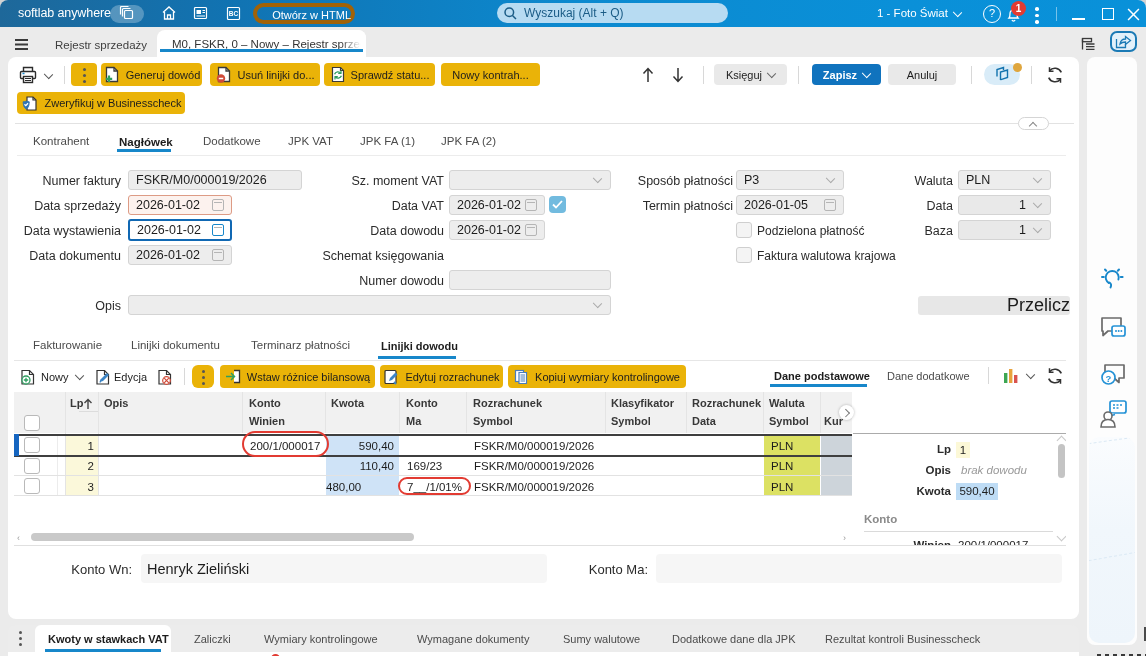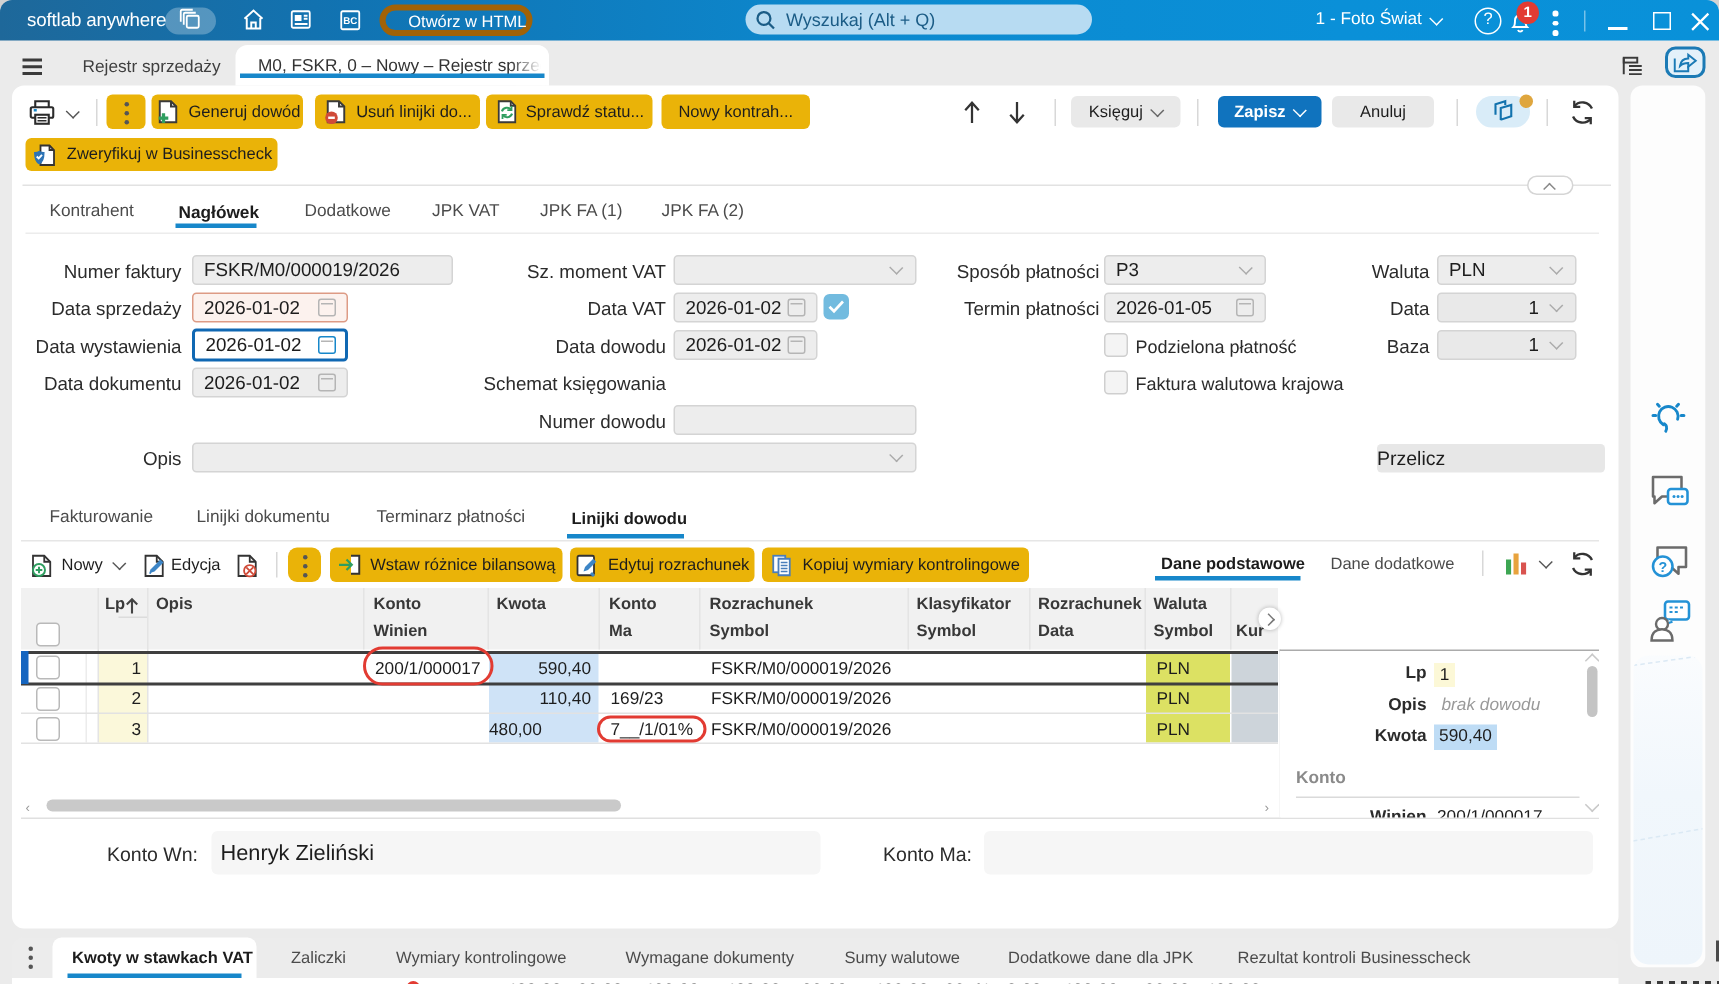--- a/index.html
+++ b/index.html
@@ -217,21 +217,21 @@
 <div class="inp" style="left:958px;top:220px;width:93px;background:#e9e9e9;justify-content:flex-end;padding-right:24px">1<span class="car" style="position:absolute;right:9px;border-color:#aaa"></span></div>
 <div class="cb" style="left:736px;top:222px;background:#f4f4f4;border-color:#cfcfcf"></div>
 <div class="abs" style="left:757px;top:224px;font-size:12px;color:#2b2b2b">Podzielona płatność</div>
 <div class="inp" style="left:128px;top:245px;width:104px">2026-01-02<div class="cal" style="right:7px;top:3px"></div></div>
 <div class="cb" style="left:736px;top:247px;background:#f4f4f4;border-color:#cfcfcf"></div>
 <div class="abs" style="left:757px;top:249px;font-size:12px;color:#2b2b2b">Faktura walutowa krajowa</div>
 <div class="inp" style="left:449px;top:270px;width:162px"></div>
 <div class="inp" style="left:128px;top:295px;width:483px">
       <span class="car" style="position:absolute;right:9px;border-color:#aaa"></span>
     </div>
-<div class="abs" style="left:918px;top:296px;width:152px;height:19px;background:#e7e7e7;border-radius:3px;font-size:13px;color:#1d1d1d;text-align:left;line-height:19px">Przelicz</div>
+<div class="abs" style="left:918px;top:296px;width:152px;height:19px;background:#e7e7e7;border-radius:3px;font-size:18px;color:#1d1d1d;text-align:right;line-height:19px">Przelicz</div>
 
 <div class="tabt" style="left:33px;top:339px">Fakturowanie</div>
 <div class="tabt" style="left:131px;top:339px">Linijki dokumentu</div>
 <div class="tabt" style="left:251px;top:339px">Terminarz płatności</div>
 <div class="tabt" style="left:381px;top:340px;font-weight:700;color:#1c1c1c;font-size:11px">Linijki dowodu</div>
 <div class="abs" style="left:378px;top:356px;width:78px;height:2.5px;background:#1787ca"></div>
 <div class="hl" style="left:14px;top:360px;width:1052px;background:#e6e6e6"></div>
 
 <svg style="left:20px;top:369px" width="16" height="17" viewBox="0 0 16 17" fill="none" stroke="#333" stroke-width="1.2">
       <path d="M2 1.5 H9.5 L13.5 5.5 V15 H2 Z" fill="#fff"></path>

